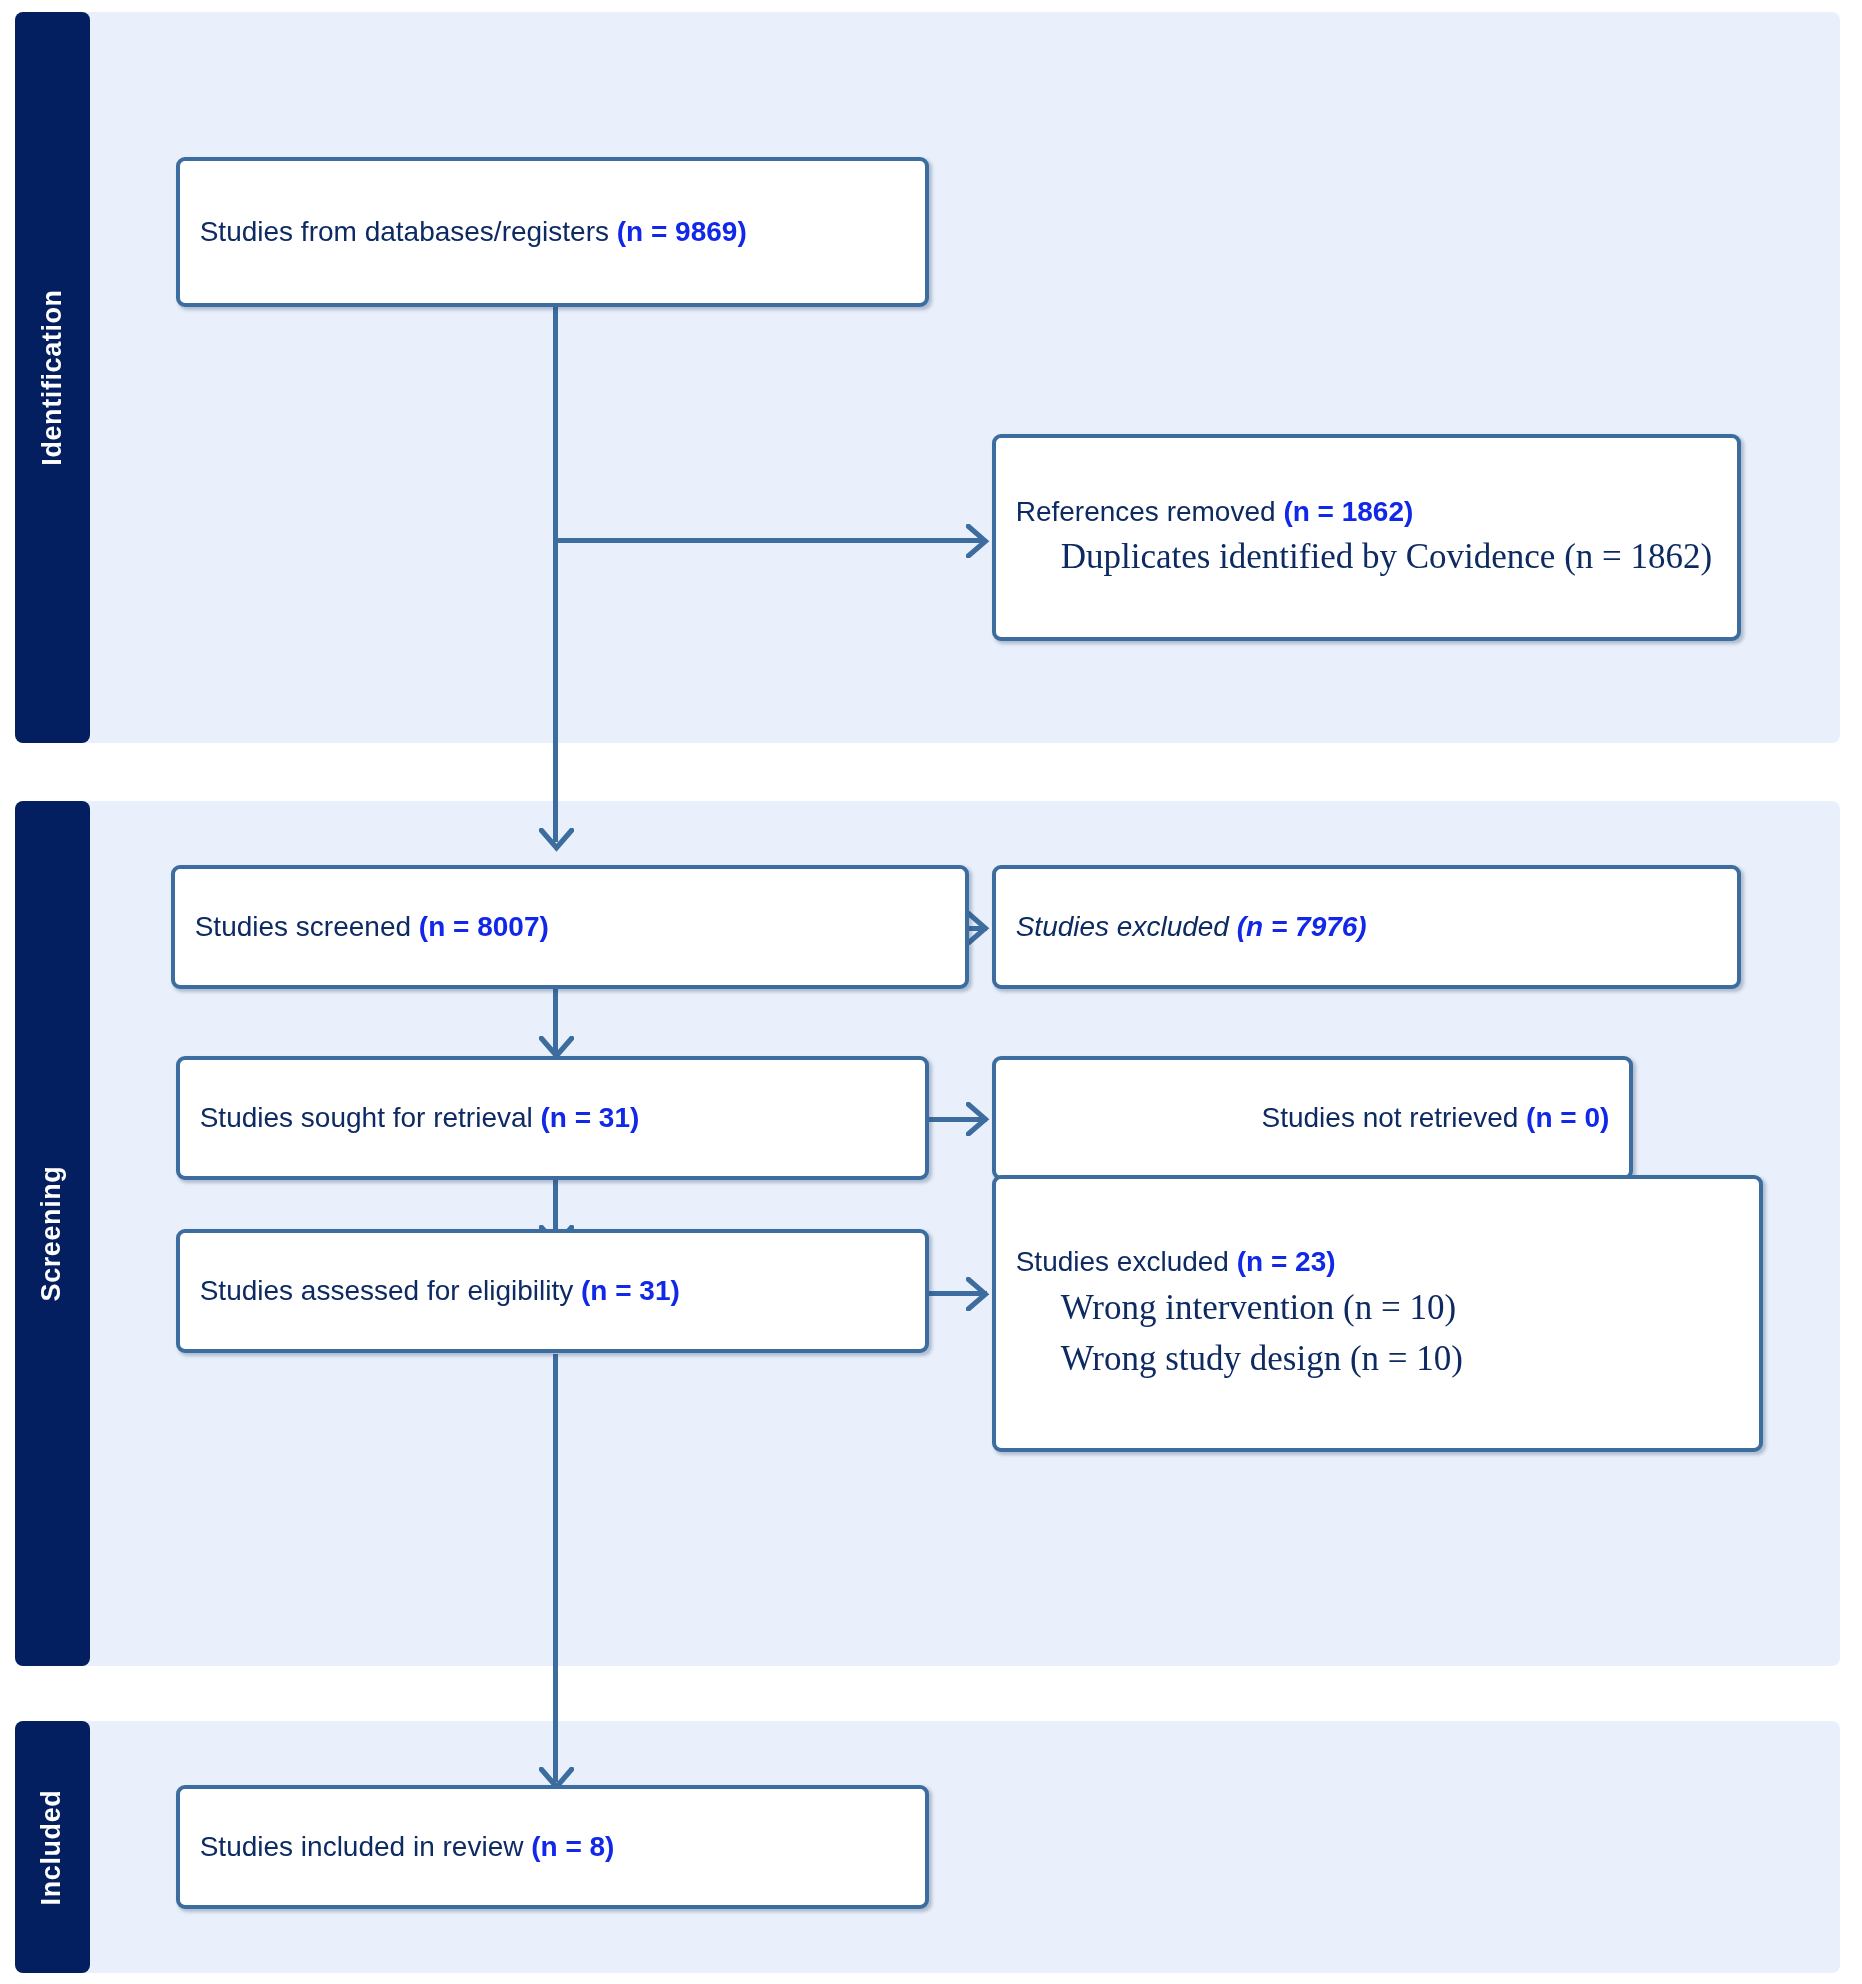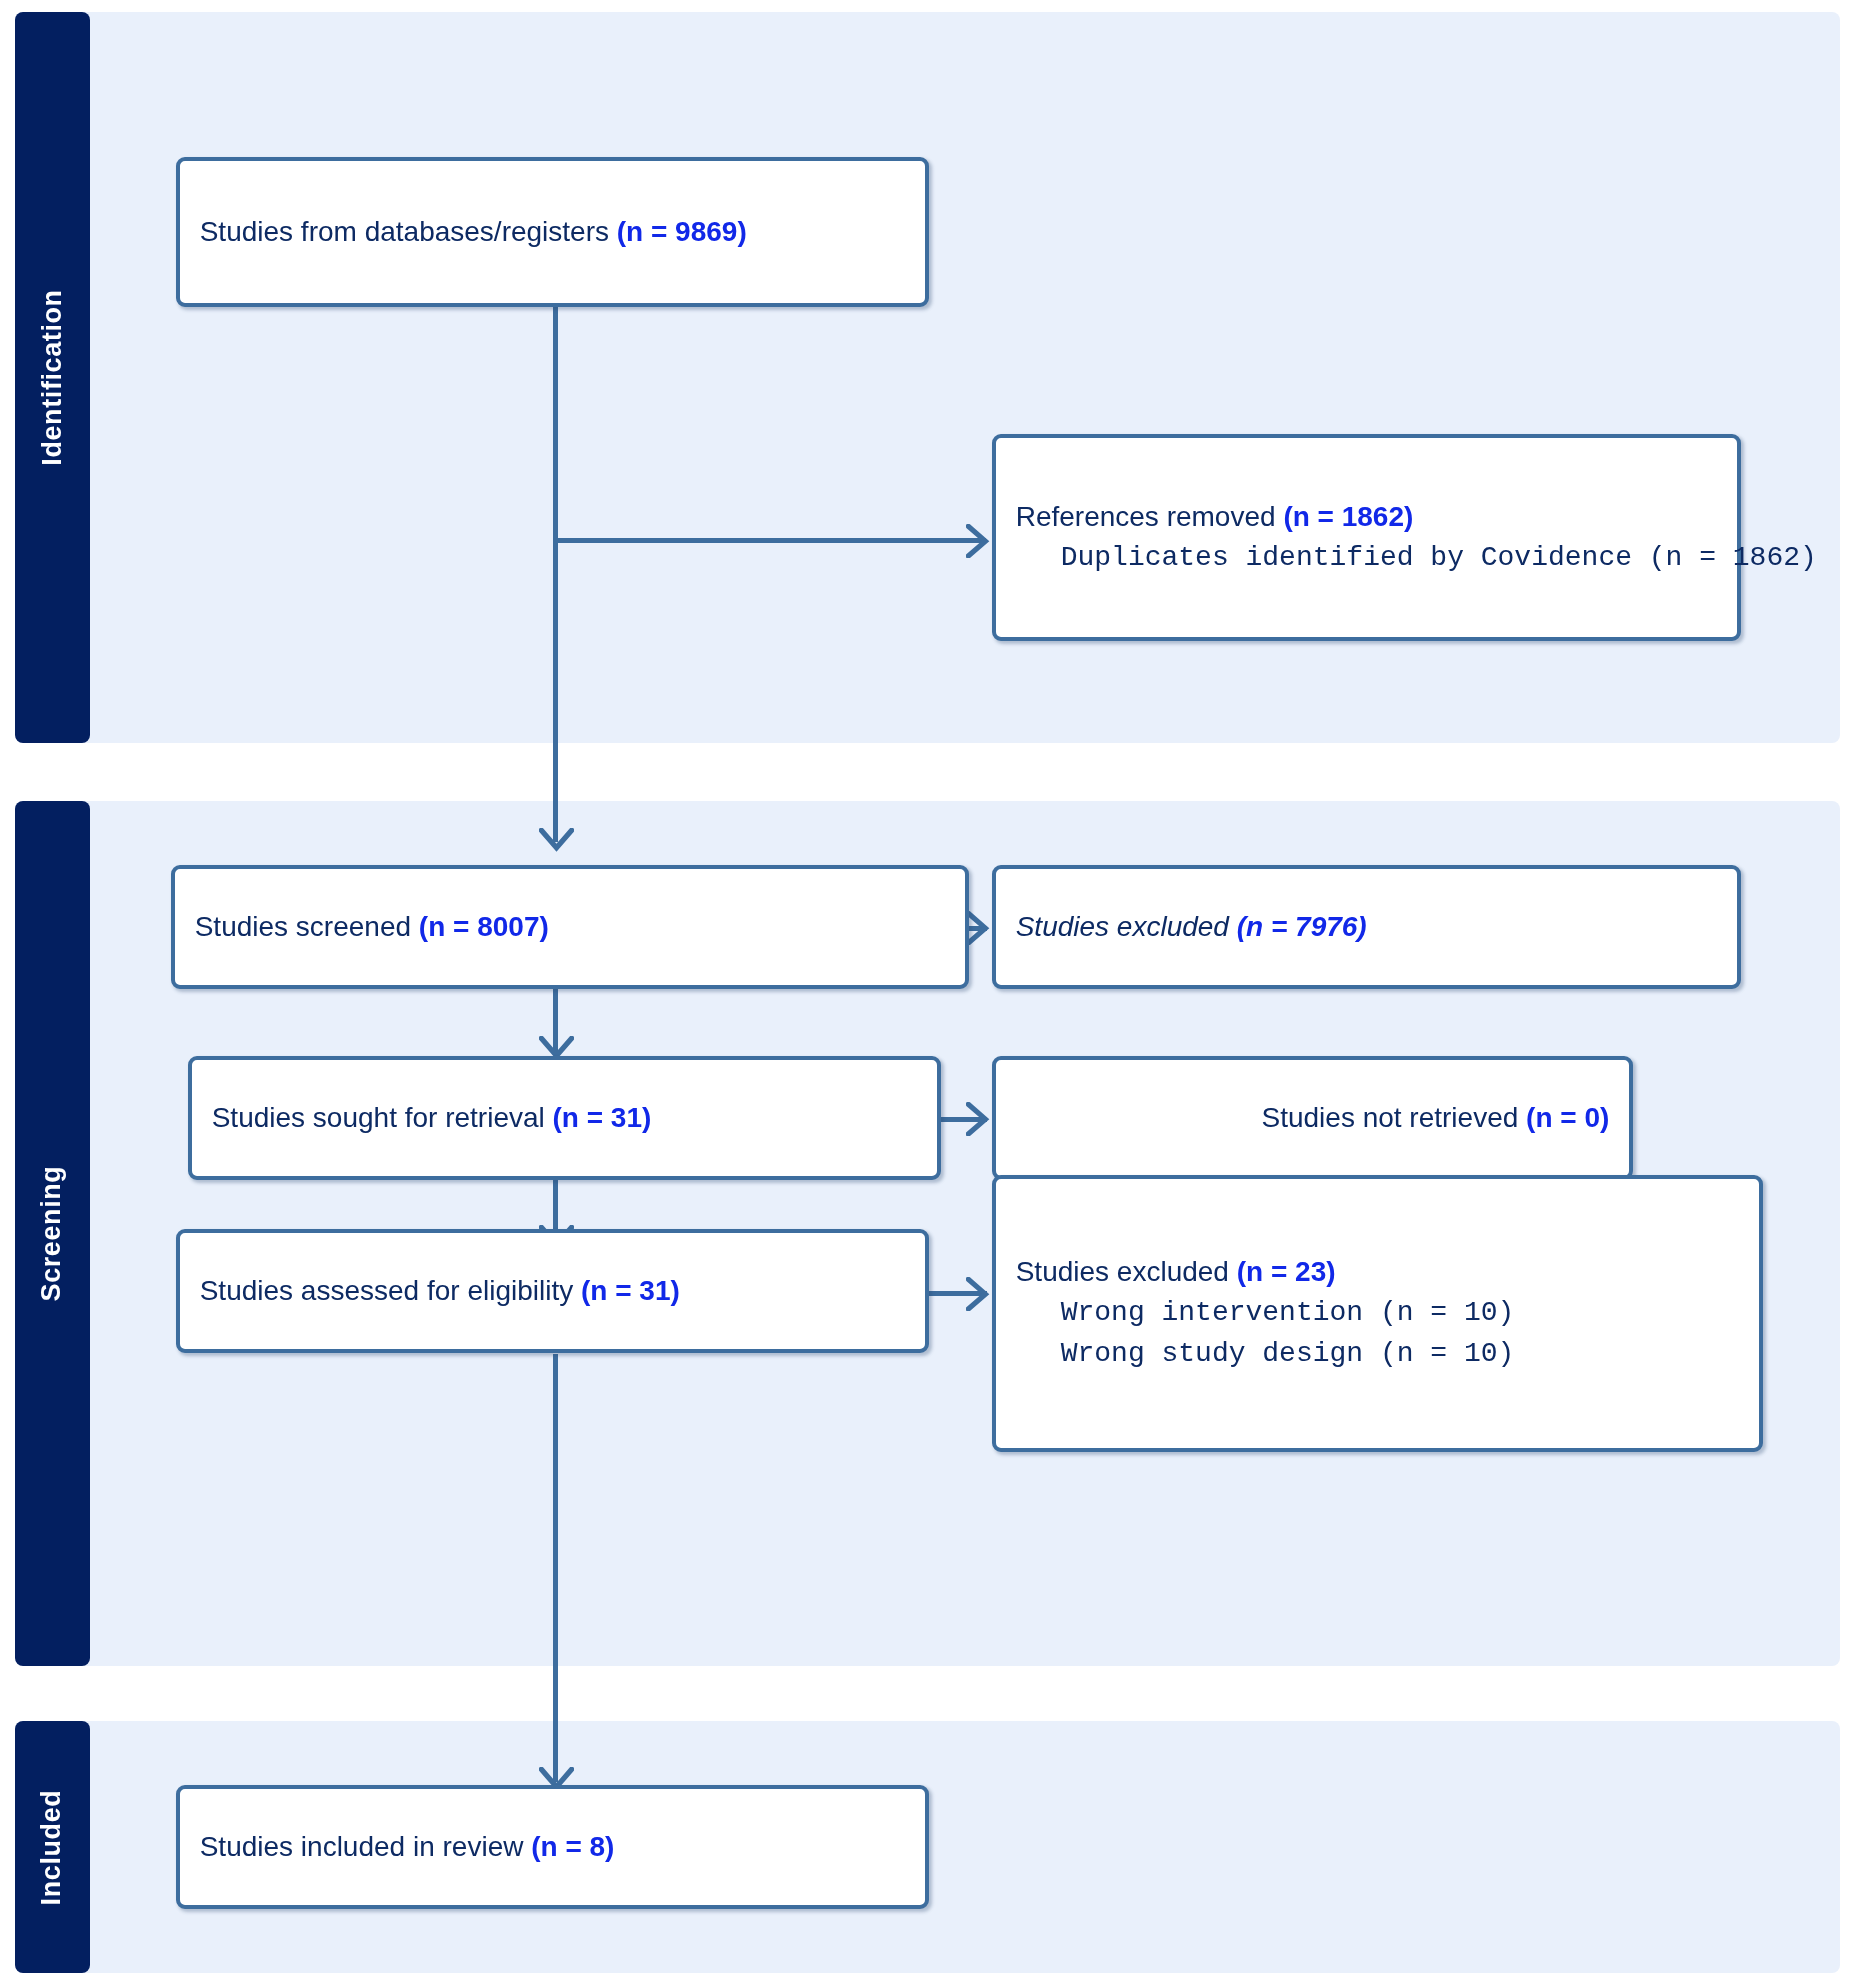--- a/index.html
+++ b/index.html
@@ -62,26 +62,26 @@
     line-height: 1.42;
     color: #0d2a63;
     white-space: nowrap;
     font-family: "Liberation Sans", sans-serif;
   }
   .box-line .num {
     color: #1128e8;
     font-weight: bold;
   }
   .sub-line {
-    font-size: 28px;
+    font-size: 35px;
     line-height: 1.48;
     color: #0d2a63;
     padding-left: 45px;
     white-space: nowrap;
-    font-family: Liberation Mono, monospace;
+    font-family: Liberation Serif, serif;
   }
 
   
   .vline {
     position: absolute;
     background: #3d6d9e;
     width: 5.2px;
   }
   .hline {
     position: absolute;
@@ -197,21 +197,21 @@
     </div>
   </div>
 
   <div class="flow-box" style="left:992px; top:865px; width:749px; height:124px;font-style:italic;">
     <div class="box-line">
       <span>Studies excluded </span>
       <span class="num">(n = 7976)</span>
     </div>
   </div>
 
-  <div class="flow-box" style="left:176px; top:1056px; width:753px; height:124px;margin-left:12px;">
+  <div class="flow-box" style="left:176px; top:1056px; width:753px; height:124px;">
     <div class="box-line">
       <span>Studies sought for retrieval </span>
       <span class="num">(n = 31)</span>
     </div>
   </div>
 
   <div class="flow-box" style="left:992px; top:1056px; width:641px; height:124px;align-items:flex-end;">
     <div class="box-line">
       <span>Studies not retrieved </span>
       <span class="num">(n = 0)</span>

